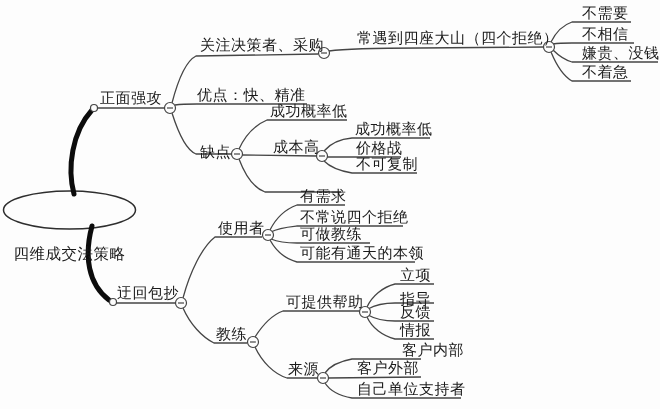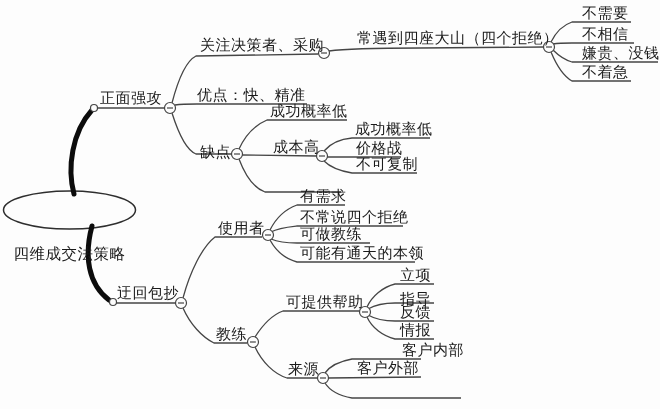--- a/index.html
+++ b/index.html
@@ -173,14 +173,15 @@
   <div class="node" style="left:300px; top:245px;">可能有通天的本领</div>
   <div class="node" style="left:216px; top:326px;">教练</div>
   <div class="node" style="left:286px; top:294px;">可提供帮助</div>
   <div class="node" style="left:400px; top:267px;">立项</div>
   <div class="node" style="left:400px; top:292px;font-family:Liberation Mono, monospace;">指导</div>
   <div class="node" style="left:400px; top:304px;">反馈</div>
   <div class="node" style="left:400px; top:322px;">情报</div>
   <div class="node" style="left:288px; top:361px;">来源</div>
   <div class="node" style="left:357px; top:342px;margin-left:45px;">客户内部</div>
   <div class="node" style="left:357px; top:360px;">客户外部</div>
+  <div class="node" style="left:357px; top:381px;">自己单位支持者</div>
 
 </div>
 
 </body></html>

